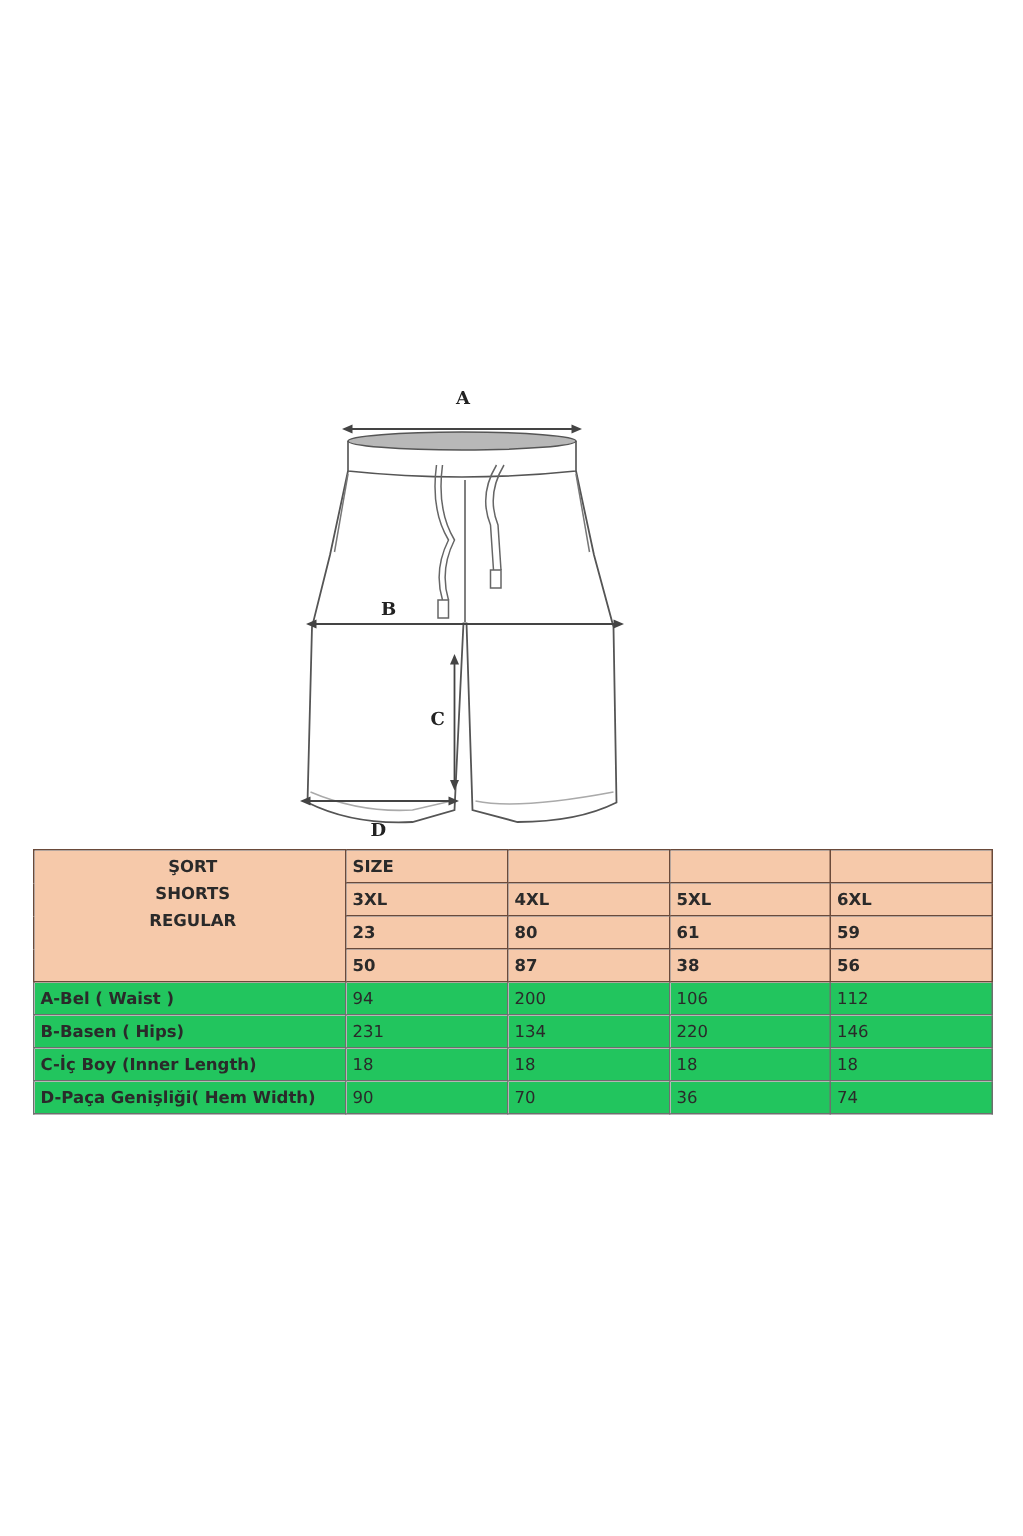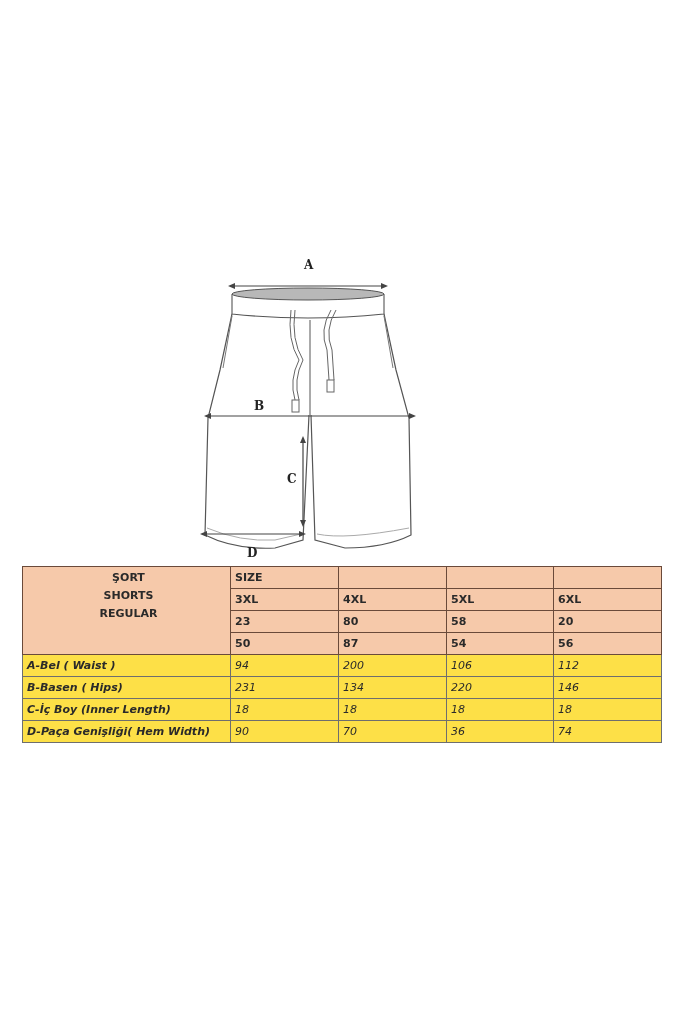--- a/index.html
+++ b/index.html
@@ -56,23 +56,22 @@
     }
     .size-table td.title-cell {
       vertical-align: top;
       line-height: 18px;
       padding-top: 2px;
       font-weight: bold;
       background: #f6c9aa;
       text-align: center;
     }
     .size-table tr.body td {
-      background: #fde047;
+      background: #22c55e;
       border-color: #6e6e6e;
-      font-style: italic;
     }
     .size-table tr.body td.label {
       font-weight: bold;
     }
     .size-table td.val { font-weight: normal; margin-top: 14px; }
     .title-line { display: block; }
   </style>
 </head>
 <body>
 
@@ -146,27 +145,27 @@
   </tr>
   <tr class="head">
     <td>3XL</td>
     <td>4XL</td>
     <td>5XL</td>
     <td>6XL</td>
   </tr>
   <tr class="head">
     <td>23</td>
     <td>80</td>
-    <td>58</td>
-    <td>20</td>
+    <td>61</td>
+    <td>59</td>
   </tr>
   <tr class="head">
     <td>50</td>
     <td>87</td>
-    <td>54</td>
+    <td>38</td>
     <td>56</td>
   </tr>
   <tr class="body">
     <td class="label">A-Bel ( Waist )</td>
     <td class="val">94</td>
     <td class="val">200</td>
     <td class="val">106</td>
     <td class="val">112</td>
   </tr>
   <tr class="body">

